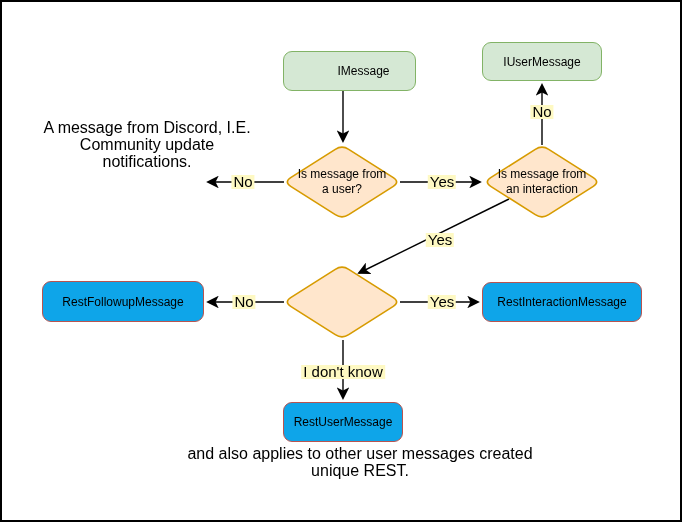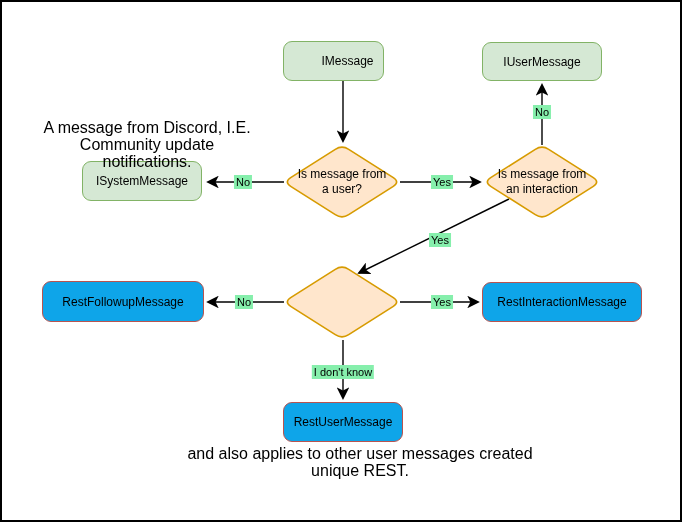--- a/index.html
+++ b/index.html
@@ -32,23 +32,23 @@
     transform: translate(-50%, -50%);
     text-align: center;
     font-size: 12px;
     line-height: 15px;
     white-space: nowrap;
   }
   .dlabel span { display: block; }
   .elabel {
     position: absolute;
     transform: translate(-50%, -50%);
-    font-size: 11px;
+    font-size: 15px;
     line-height: 14px;
-    background: #86efac;
+    background: #fef9c3;
     padding: 0 2px;
     white-space: nowrap;
     text-align: right;
   }
   .caption {
     position: absolute;
     text-align: center;
     font-size: 16px;
     line-height: 17px;
   }
@@ -73,31 +73,28 @@
     <line x1="507" y1="197" x2="357" y2="271" stroke="#000000" stroke-width="1.4" marker-end="url(#arrow)"></line>
     <line x1="282" y1="300" x2="206" y2="300" stroke="#000000" stroke-width="1.4" marker-end="url(#arrow)"></line>
     <line x1="398" y1="300" x2="476" y2="300" stroke="#000000" stroke-width="1.4" marker-end="url(#arrow)"></line>
     <line x1="341" y1="338" x2="341" y2="396" stroke="#000000" stroke-width="1.4" marker-end="url(#arrow)"></line>
 
     <path transform="translate(340,180)" d="M -6.7 -32.7 Q 0 -37 6.7 -32.7 L 51.3 -4.3 Q 58 0 51.3 4.3 L 6.7 32.7 Q 0 37 -6.7 32.7 L -51.3 4.3 Q -58 0 -51.3 -4.3 Z" fill="#ffe6cc" stroke="#d79b00" stroke-width="1.6"></path>
     <path transform="translate(540,180)" d="M -6.7 -32.7 Q 0 -37 6.7 -32.7 L 51.3 -4.3 Q 58 0 51.3 4.3 L 6.7 32.7 Q 0 37 -6.7 32.7 L -51.3 4.3 Q -58 0 -51.3 -4.3 Z" fill="#ffe6cc" stroke="#d79b00" stroke-width="1.6"></path>
     <path transform="translate(340,300)" d="M -6.7 -32.7 Q 0 -37 6.7 -32.7 L 51.3 -4.3 Q 58 0 51.3 4.3 L 6.7 32.7 Q 0 37 -6.7 32.7 L -51.3 4.3 Q -58 0 -51.3 -4.3 Z" fill="#ffe6cc" stroke="#d79b00" stroke-width="1.6"></path>
   </svg>
 
-  <div class="node node-green" style="left:281px; top:39px; width:101px; height:40px;padding-left:28px;">
+  <div class="node node-green" style="left:281px; top:49px; width:133px; height:40px;padding-left:28px;">
     <span>IMessage</span>
   </div>
 
   <div class="node node-green" style="left:480px; top:40px; width:120px; height:39px;">
     <span>IUserMessage</span>
   </div>
 
-  <div class="node node-green" style="left:80px; top:159px; width:120px; height:40px;">
-    <span>ISystemMessage</span>
-  </div>
 
   <div class="node node-red" style="left:40px; top:279px; width:162px; height:41px;">
     <span>RestFollowupMessage</span>
   </div>
 
   <div class="node node-red" style="left:480px; top:280px; width:160px; height:40px;">
     <span>RestInteractionMessage</span>
   </div>
 
   <div class="node node-red" style="left:281px; top:400px; width:120px; height:40px;">

